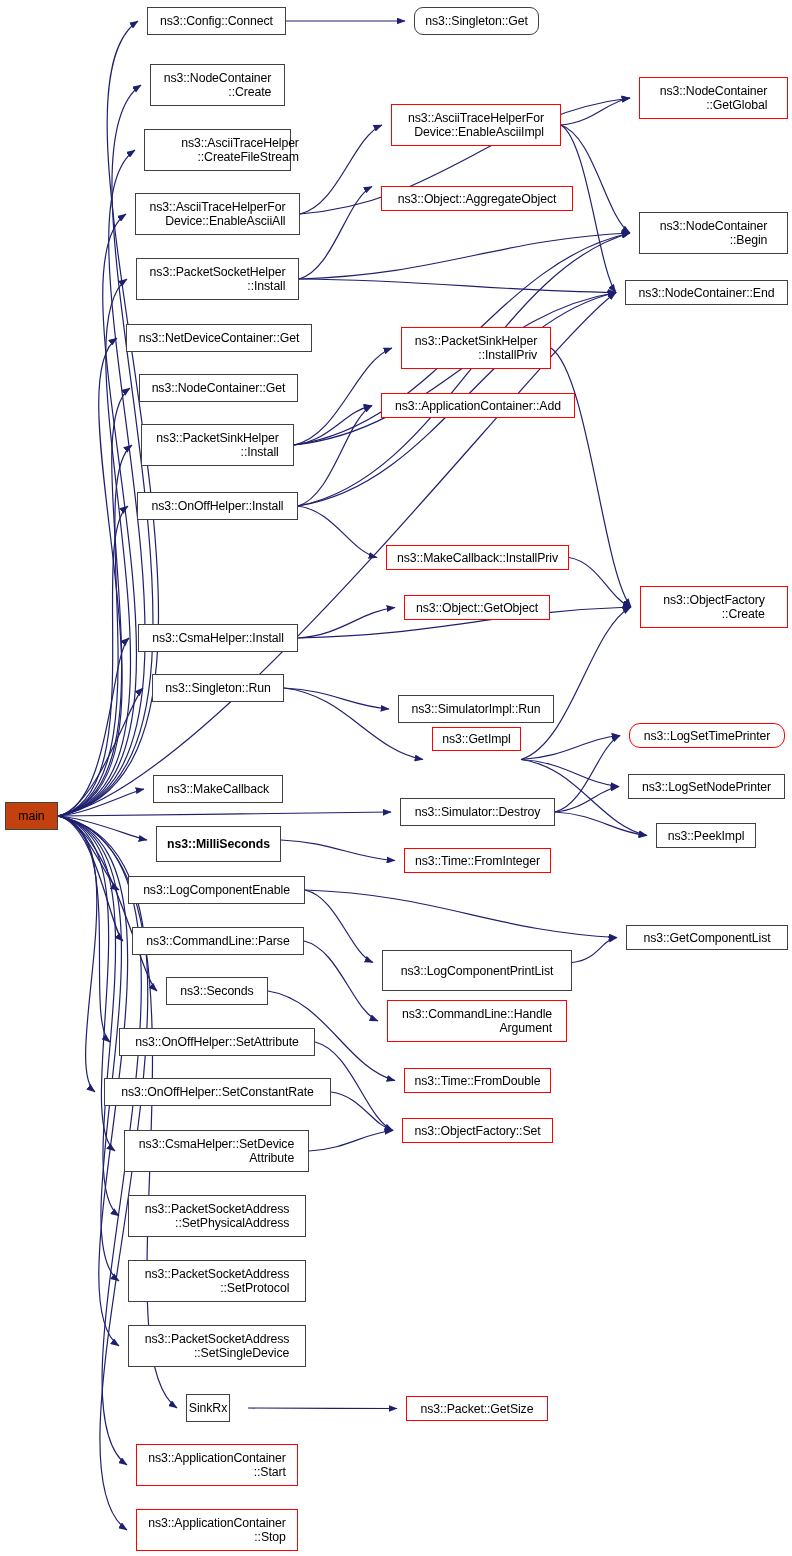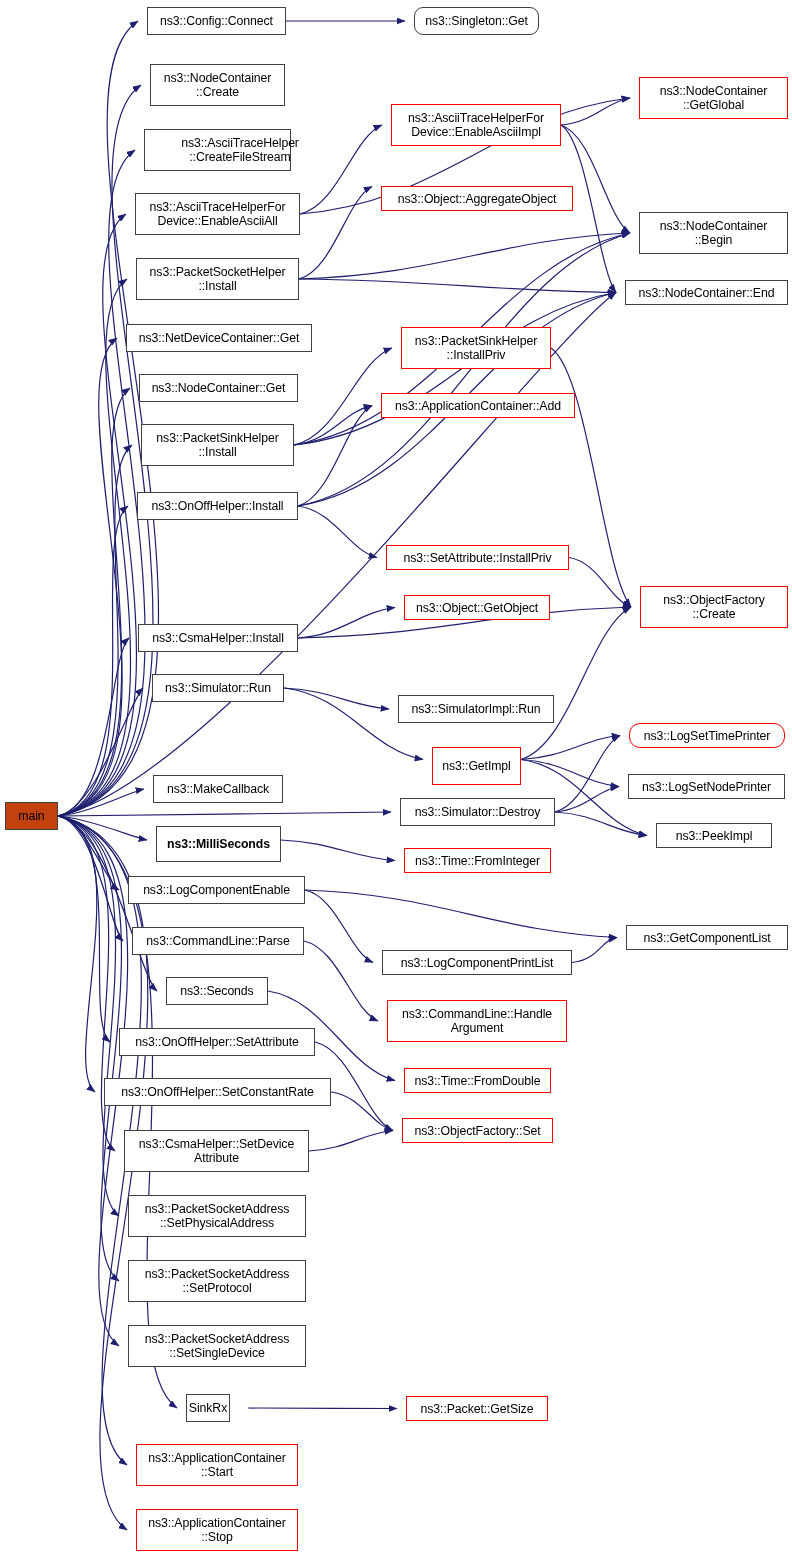--- a/index.html
+++ b/index.html
@@ -1,20 +1,20 @@
 <!DOCTYPE html>
 <html><head>
 <meta charset="utf-8">
 <style>
   html,body{margin:0;padding:0;background:#ffffff;}
   body{font-family:"Liberation Sans","DejaVu Sans",sans-serif;}
   #graph{position:relative;width:792px;height:1556px;overflow:hidden;background:#fff;}
   #edges{position:absolute;left:0;top:0;width:792px;height:1556px;}
   .node{position:absolute;box-sizing:border-box;display:flex;align-items:center;justify-content:center;
-        text-align:center;background:#ffffff;border:1px solid #404040;font-size:12.3px;color:#000;
+        text-align:right;background:#ffffff;border:1px solid #404040;font-size:12.3px;color:#000;
         line-height:14px;letter-spacing:-0.1px;white-space:pre-line;padding:0 2px;}
   .node.red{border:1px solid #ff0000;}
   .node.root{background:#c2410c;border:1px solid #404040;}
 </style>
 </head>
 <body>
 
 <div id="graph">
   <svg id="edges" viewBox="0 0 792 1556" xmlns="http://www.w3.org/2000/svg">
     <defs>
@@ -103,21 +103,21 @@
       <div class="node" style="left: 135px; top: 193px; width: 165px; height: 42px;">ns3::AsciiTraceHelperFor
 Device::EnableAsciiAll</div>
       <div class="node" style="left: 136px; top: 258px; width: 163px; height: 42px;">ns3::PacketSocketHelper
 ::Install</div>
       <div class="node" style="left: 126px; top: 324px; width: 186px; height: 28px;">ns3::NetDeviceContainer::Get</div>
       <div class="node" style="left: 139px; top: 374px; width: 159px; height: 28px;">ns3::NodeContainer::Get</div>
       <div class="node" style="left: 141px; top: 424px; width: 153px; height: 42px;">ns3::PacketSinkHelper
 ::Install</div>
       <div class="node" style="left: 137px; top: 492px; width: 161px; height: 28px;">ns3::OnOffHelper::Install</div>
       <div class="node" style="left: 138px; top: 624px; width: 160px; height: 28px;">ns3::CsmaHelper::Install</div>
-      <div class="node" style="left: 152px; top: 674px; width: 132px; height: 28px;">ns3::Simulator::Run</div>
+      <div class="node" style="left: 152px; top: 674px; width: 132px; height: 28px;">ns3::Singleton::Run</div>
       <div class="node" style="left: 153px; top: 775px; width: 130px; height: 28px;">ns3::MakeCallback</div>
       <div class="node" style="left: 156px; top: 826px; width: 125px; height: 36px; font-weight: bold;">ns3::MilliSeconds</div>
       <div class="node" style="left: 128px; top: 876px; width: 177px; height: 28px;">ns3::LogComponentEnable</div>
       <div class="node" style="left: 132px; top: 927px; width: 172px; height: 28px;">ns3::CommandLine::Parse</div>
       <div class="node" style="left: 166px; top: 977px; width: 102px; height: 28px;">ns3::Seconds</div>
       <div class="node" style="left: 119px; top: 1028px; width: 196px; height: 28px;">ns3::OnOffHelper::SetAttribute</div>
       <div class="node" style="left: 104px; top: 1078px; width: 227px; height: 28px;">ns3::OnOffHelper::SetConstantRate</div>
       <div class="node" style="left: 124px; top: 1130px; width: 185px; height: 42px;">ns3::CsmaHelper::SetDevice
 Attribute</div>
       <div class="node" style="left: 128px; top: 1195px; width: 178px; height: 42px;">ns3::PacketSocketAddress
@@ -130,37 +130,37 @@
       <div class="node red" style="left: 136px; top: 1444px; width: 162px; height: 42px;">ns3::ApplicationContainer
 ::Start</div>
       <div class="node red" style="left: 136px; top: 1509px; width: 162px; height: 42px;">ns3::ApplicationContainer
 ::Stop</div>
       <div class="node red" style="left: 391px; top: 104px; width: 170px; height: 42px;">ns3::AsciiTraceHelperFor
 Device::EnableAsciiImpl</div>
       <div class="node red" style="left: 381px; top: 174px; width: 192px; height: 25px; margin-top: 12px;">ns3::Object::AggregateObject</div>
       <div class="node red" style="left: 401px; top: 327px; width: 150px; height: 42px;">ns3::PacketSinkHelper
 ::InstallPriv</div>
       <div class="node red" style="left: 381px; top: 393px; width: 194px; height: 25px;">ns3::ApplicationContainer::Add</div>
-      <div class="node red" style="left: 386px; top: 545px; width: 183px; height: 25px;">ns3::SetAttribute::InstallPriv</div>
+      <div class="node red" style="left: 386px; top: 545px; width: 183px; height: 25px;">ns3::MakeCallback::InstallPriv</div>
       <div class="node red" style="left: 404px; top: 595px; width: 146px; height: 25px;">ns3::Object::GetObject</div>
       <div class="node" style="left: 398px; top: 695px; width: 156px; height: 28px;">ns3::SimulatorImpl::Run</div>
-      <div class="node red" style="left: 432px; top: 747px; width: 89px; height: 38px;">ns3::GetImpl</div>
+      <div class="node red" style="left: 432px; top: 727px; width: 89px; height: 24px;">ns3::GetImpl</div>
       <div class="node" style="left: 400px; top: 798px; width: 155px; height: 28px;">ns3::Simulator::Destroy</div>
       <div class="node red" style="left: 404px; top: 848px; width: 147px; height: 25px;">ns3::Time::FromInteger</div>
-      <div class="node" style="left: 382px; top: 950px; width: 190px; height: 25px;">ns3::LogComponentPrintList</div>
+      <div class="node" style="left: 382px; top: 950px; width: 190px; height: 41px;">ns3::LogComponentPrintList</div>
       <div class="node red" style="left: 387px; top: 1000px; width: 180px; height: 42px;">ns3::CommandLine::Handle
 Argument</div>
       <div class="node red" style="left: 404px; top: 1068px; width: 147px; height: 25px;">ns3::Time::FromDouble</div>
       <div class="node red" style="left: 402px; top: 1118px; width: 151px; height: 25px;">ns3::ObjectFactory::Set</div>
       <div class="node red" style="left: 406px; top: 1396px; width: 142px; height: 25px;">ns3::Packet::GetSize</div>
       <div class="node red" style="left: 639px; top: 77px; width: 149px; height: 42px;">ns3::NodeContainer
 ::GetGlobal</div>
       <div class="node" style="left: 639px; top: 212px; width: 149px; height: 42px;">ns3::NodeContainer
 ::Begin</div>
       <div class="node" style="left: 625px; top: 280px; width: 163px; height: 25px;">ns3::NodeContainer::End</div>
       <div class="node red" style="left: 640px; top: 586px; width: 148px; height: 42px;">ns3::ObjectFactory
 ::Create</div>
       <div class="node red" style="left: 629px; top: 723px; width: 156px; height: 25px; border-radius: 11px;">ns3::LogSetTimePrinter</div>
       <div class="node" style="left: 628px; top: 774px; width: 157px; height: 25px;">ns3::LogSetNodePrinter</div>
-      <div class="node" style="left: 656px; top: 823px; width: 116px; height: 25px;">ns3::PeekImpl</div>
+      <div class="node" style="left: 656px; top: 823px; width: 100px; height: 25px;">ns3::PeekImpl</div>
       <div class="node" style="left: 626px; top: 925px; width: 162px; height: 25px;">ns3::GetComponentList</div>
     </div>
 </div>
 
 </body></html>

